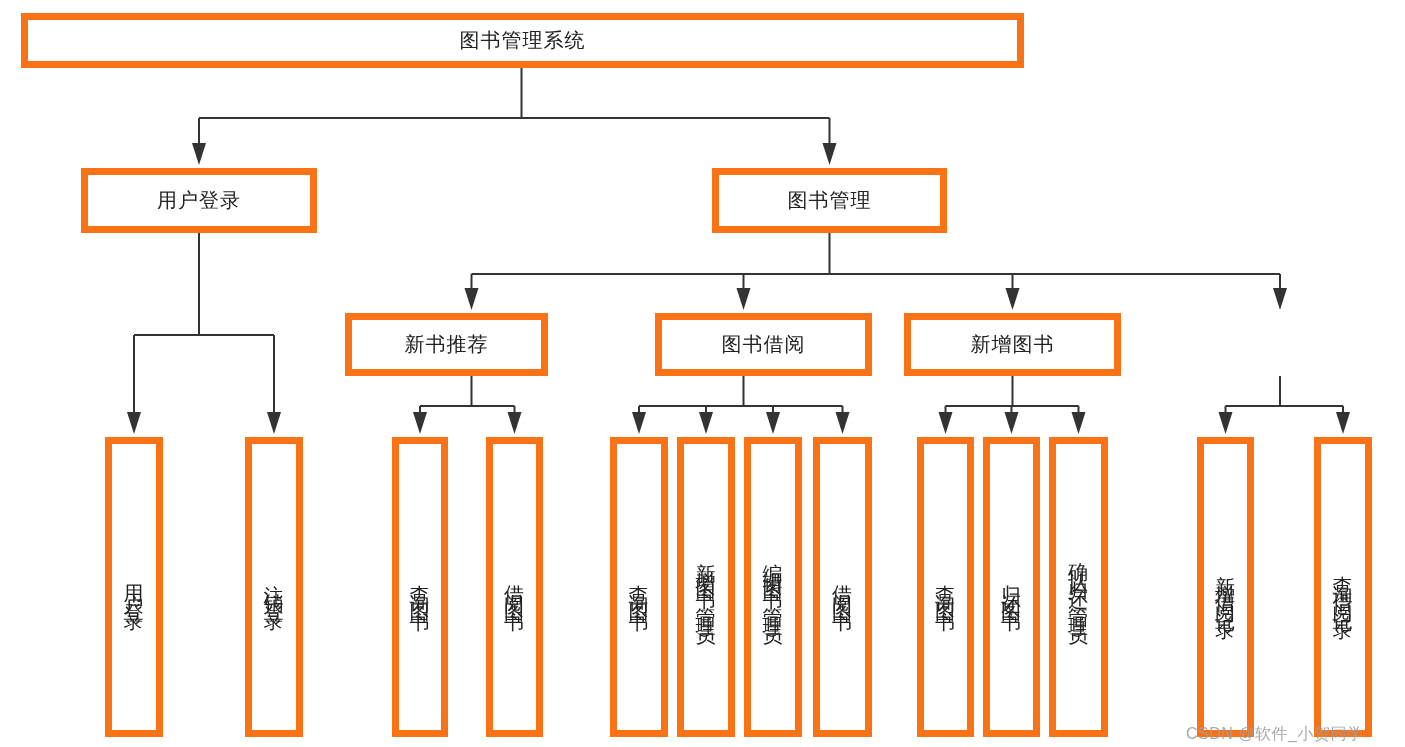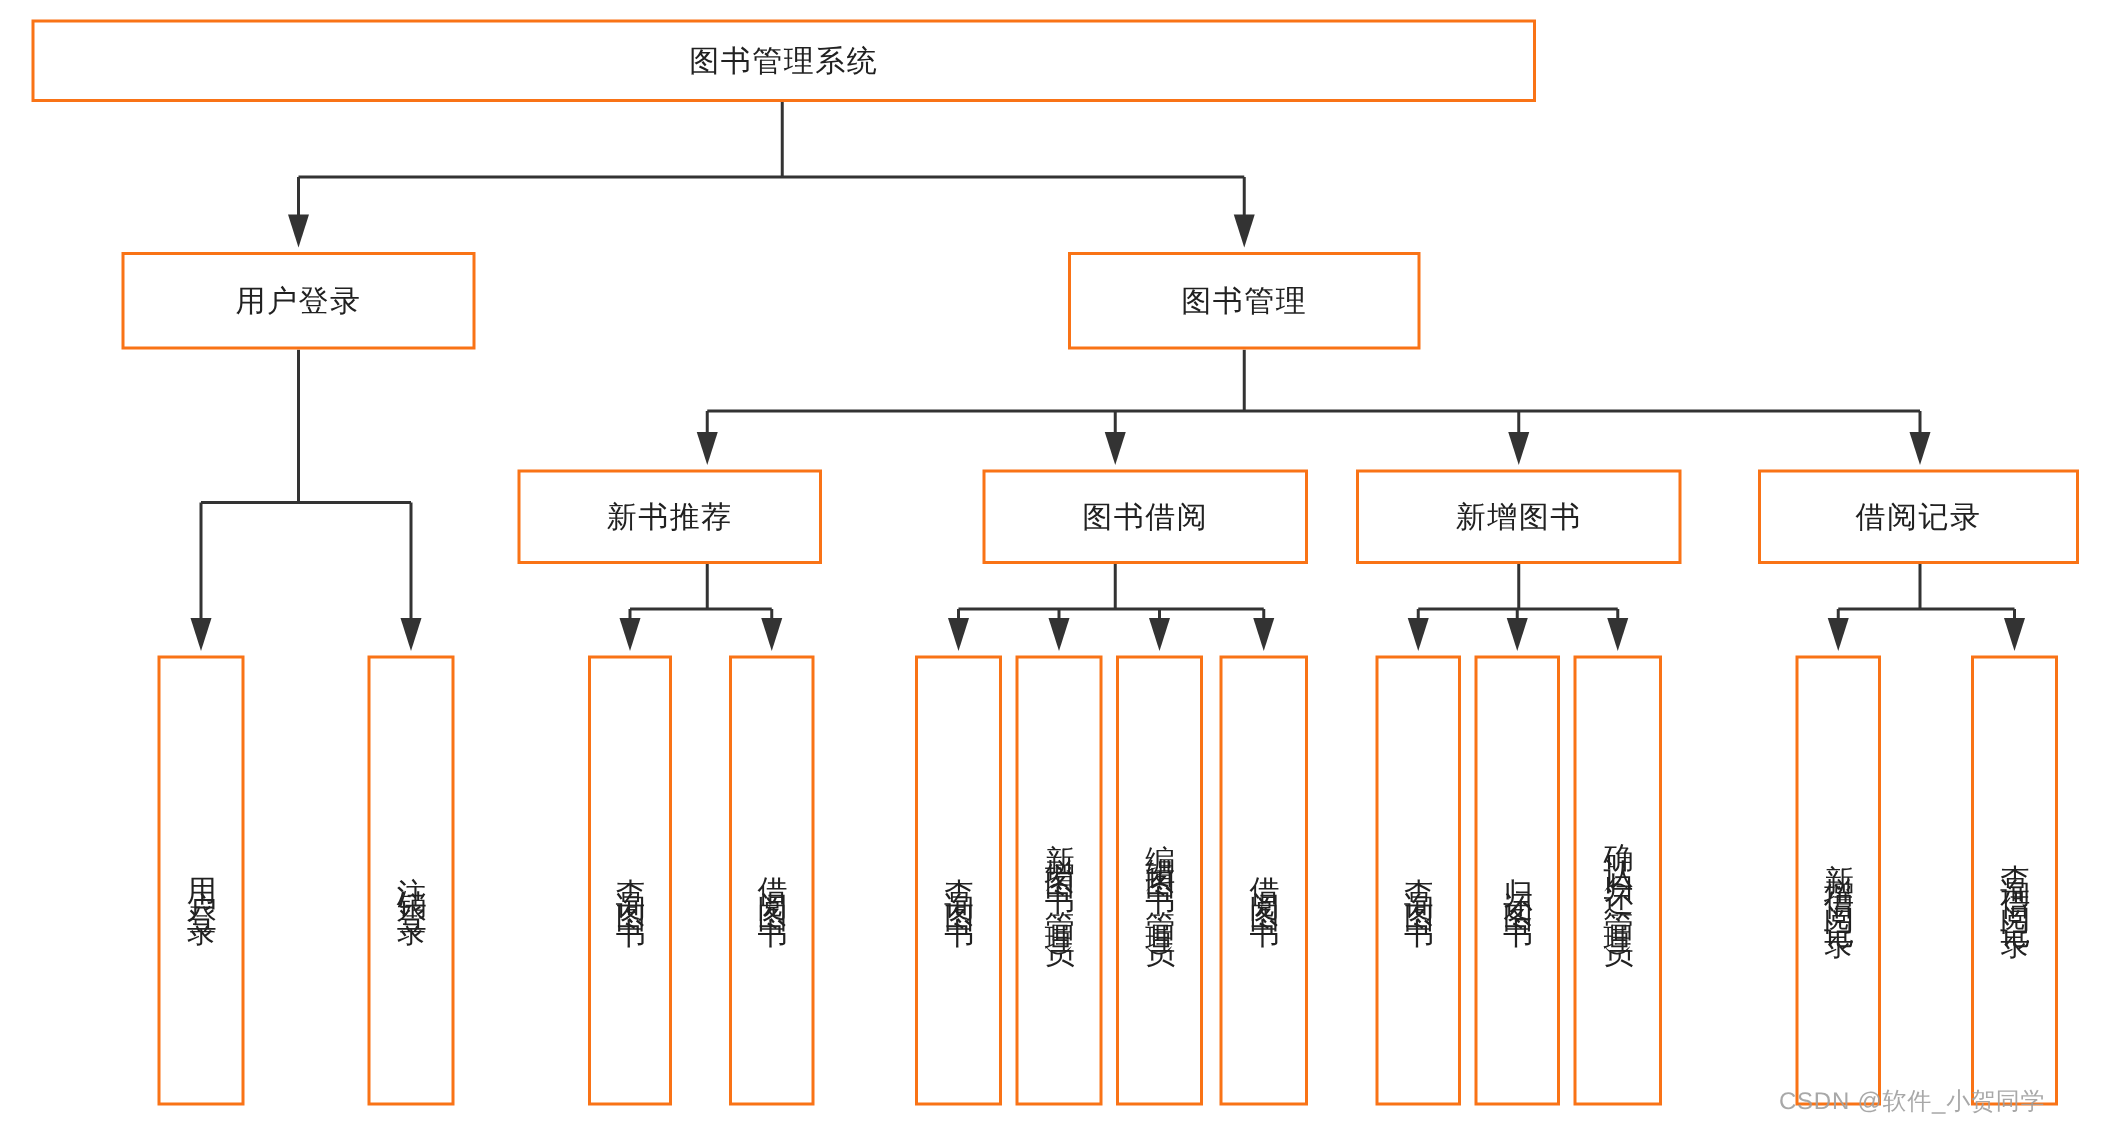--- a/index.html
+++ b/index.html
@@ -13,21 +13,21 @@
   }
   .connectors {
     position: absolute;
     left: 0; top: 0;
     width: 1405px; height: 747px;
     z-index: 1;
   }
   .box {
     position: absolute;
     box-sizing: border-box;
-    border: 2px solid #f97316;
+    border: 7px solid #f97316;
     background: #ffffff;
     display: flex;
     align-items: center;
     justify-content: center;
     z-index: 2;
   }
   .h-label {
     font-size: 20px;
     color: #212121;
     letter-spacing: 1px;
@@ -135,23 +135,20 @@
 
   <div class="box" style="left:345px; top:313px; width:203px; height:63px;">
     <span class="h-label">新书推荐</span>
   </div>
   <div class="box" style="left:655px; top:313px; width:217px; height:63px;">
     <span class="h-label">图书借阅</span>
   </div>
   <div class="box" style="left:904px; top:313px; width:217px; height:63px;">
     <span class="h-label">新增图书</span>
   </div>
-  <div class="box" style="left:1172px; top:313px; width:214px; height:63px;">
-    <span class="h-label">借阅记录</span>
-  </div>
 
   <div class="box" style="left:105px; top:437px; width:58px; height:300px;">
     <span class="v-label">用户登录</span>
   </div>
   <div class="box" style="left:245px; top:437px; width:58px; height:300px;">
     <span class="v-label">注销登录</span>
   </div>
 
   <div class="box" style="left:392px; top:437px; width:56px; height:300px;">
     <span class="v-label">查询图书</span>

